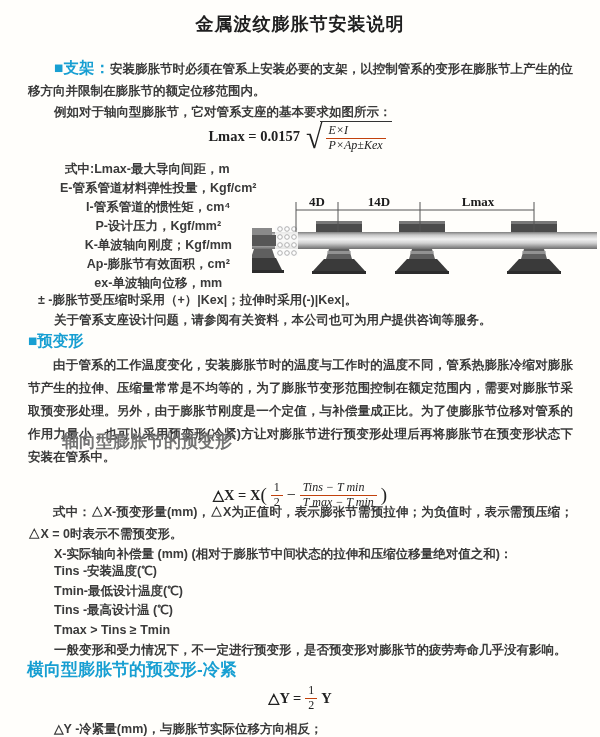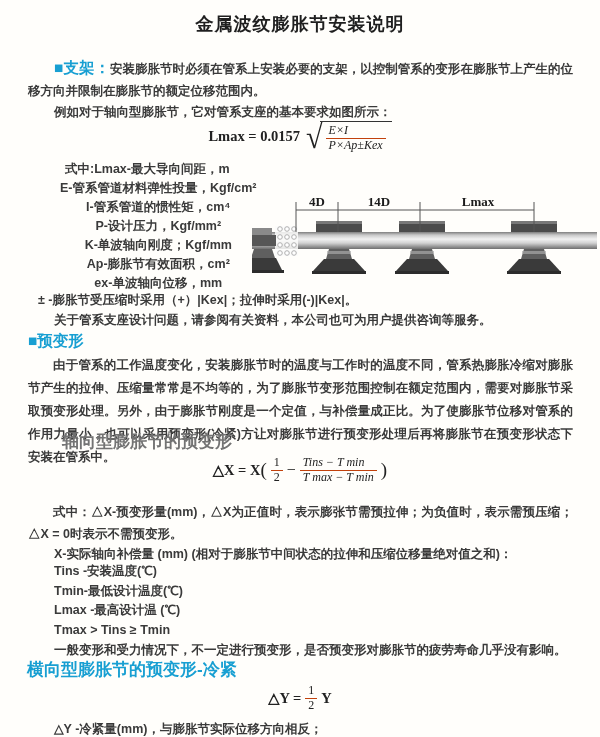--- a/index.html
+++ b/index.html
@@ -160,42 +160,42 @@
   </svg>
 
   <div class="abs body-text" style="top:289px;left:38px;">± -膨胀节受压缩时采用（+）|Kex|；拉伸时采用(-)|Kex|。</div>
   <div class="abs body-text" style="top:309px;left:54px;">关于管系支座设计问题，请参阅有关资料，本公司也可为用户提供咨询等服务。</div>
 
   <div class="abs blue sec-head" style="top: 331px; left: 28px; color: rgb(24, 159, 210);">■预变形</div>
   <div class="abs body-text para" style="top:354px;left:28px;line-height:23px;text-indent:2em;">由于管系的工作温度变化，安装膨胀节时的温度与工作时的温度不同，管系热膨胀冷缩对膨胀节产生的拉伸、压缩量常常是不均等的，为了膨胀节变形范围控制在额定范围内，需要对膨胀节采取预变形处理。另外，由于膨胀节刚度是一个定值，与补偿量成正比。为了使膨胀节位移对管系的作用力最小，也可以采用预变形(冷紧)方让对膨胀节进行预变形处理后再将膨胀节在预变形状态下安装在管系中。</div>
 
   <div class="abs blue sub-head" style="top: 430px; left: 62px; color: #737373;">轴向型膨胀节的预变形</div>
 
-  <div class="abs center-row math" style="top:456px;">
+  <div class="abs center-row math" style="top:481px;">
     <span class="flhs">△X = X</span>
       <span class="bigp">(</span>
     <span class="frac mgap">
       <span class="fnum">1</span>
       <span class="fden">2</span>
     </span>
     <span>−</span>
     <span class="frac ital mgap">
       <span class="fnum">Tins − T min</span>
       <span class="fden">T max − T min</span>
     </span>
     <span class="bigp">)</span>
   </div>
 
   <div class="abs body-text para" style="top:501px;left:28px;text-indent:2em;">式中：△X-预变形量(mm)，△X为正值时，表示膨张节需预拉伸；为负值时，表示需预压缩；△X = 0时表示不需预变形。</div>
   <div class="abs body-text" style="top:543px;left:54px;">X-实际轴向补偿量 (mm) (相对于膨胀节中间状态的拉伸和压缩位移量绝对值之和)：</div>
 
   <div class="abs body-text" style="top:562px;left:54px;line-height:19.5px;">
     <div>Tins -安装温度(℃)</div>
     <div>Tmin-最低设计温度(℃)</div>
-    <div>Lmax -最高设计温 (℃)</div>
+    <div>Tins -最高设计温 (℃)</div>
     <div>Tmax &gt; Tins ≥ Tmin</div>
   </div>
 
   <div class="abs body-text" style="top:639px;left:54px;">一般变形和受力情况下，不一定进行预变形，是否预变形对膨胀节的疲劳寿命几乎没有影响。</div>
 
   <div class="abs blue sub-head" style="top: 658px; left: 27px; color: rgb(24, 159, 210);">横向型膨胀节的预变形-冷紧</div>
 
   <div class="abs center-row math" style="top:684px;">
     <span class="flhs">△Y =</span>
     <span class="frac mgap">

